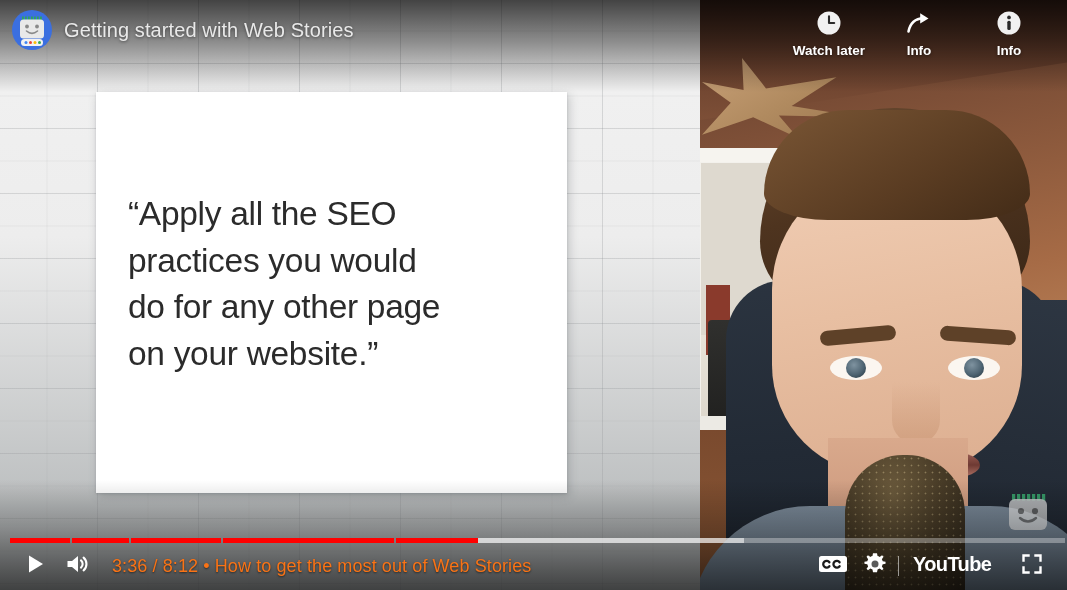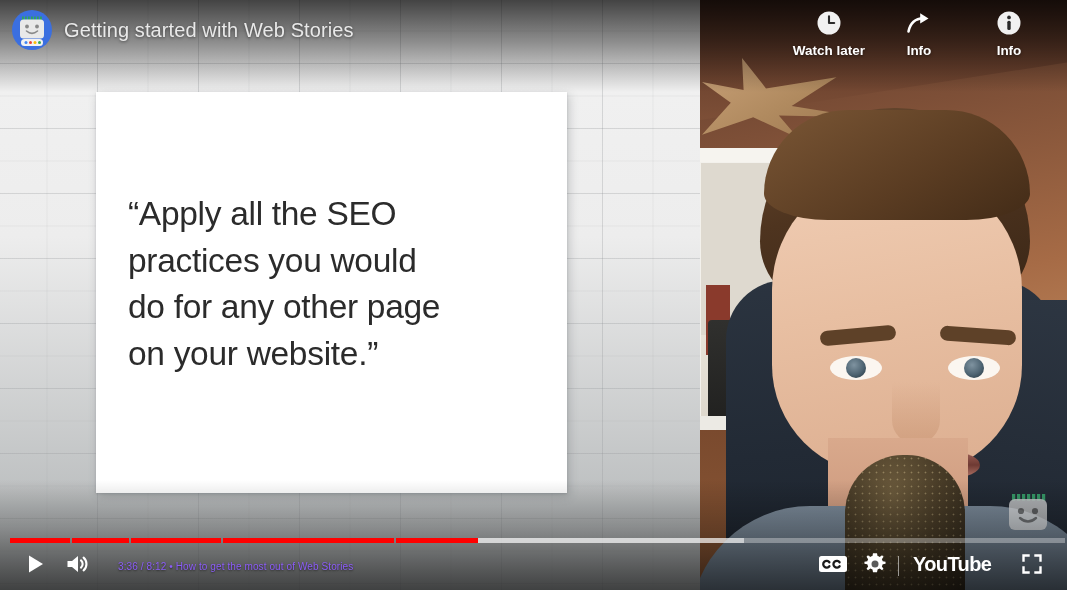--- a/index.html
+++ b/index.html
@@ -376,23 +376,23 @@
     padding: 0 14px 4px 14px;
   }
   .ctrl {
     display: flex;
     align-items: center;
     justify-content: center;
     width: 42px; height: 42px;
     cursor: pointer;
   }
   .time-title {
-    color: #8b5cf6;
-    font-size: 10px;
-    margin-left: 20px;
+    color: #f97316;
+    font-size: 18px;
+    margin-left: 14px;
     text-shadow: 0 1px 2px rgba(0,0,0,0.55);
     white-space: nowrap;
     letter-spacing: 0.1px;
   }
   .spacer { flex: 1 1 auto; }
   .yt-wordmark {
     display: flex;
     align-items: center;
     margin: 0 6px 0 10px;
     cursor: pointer;

